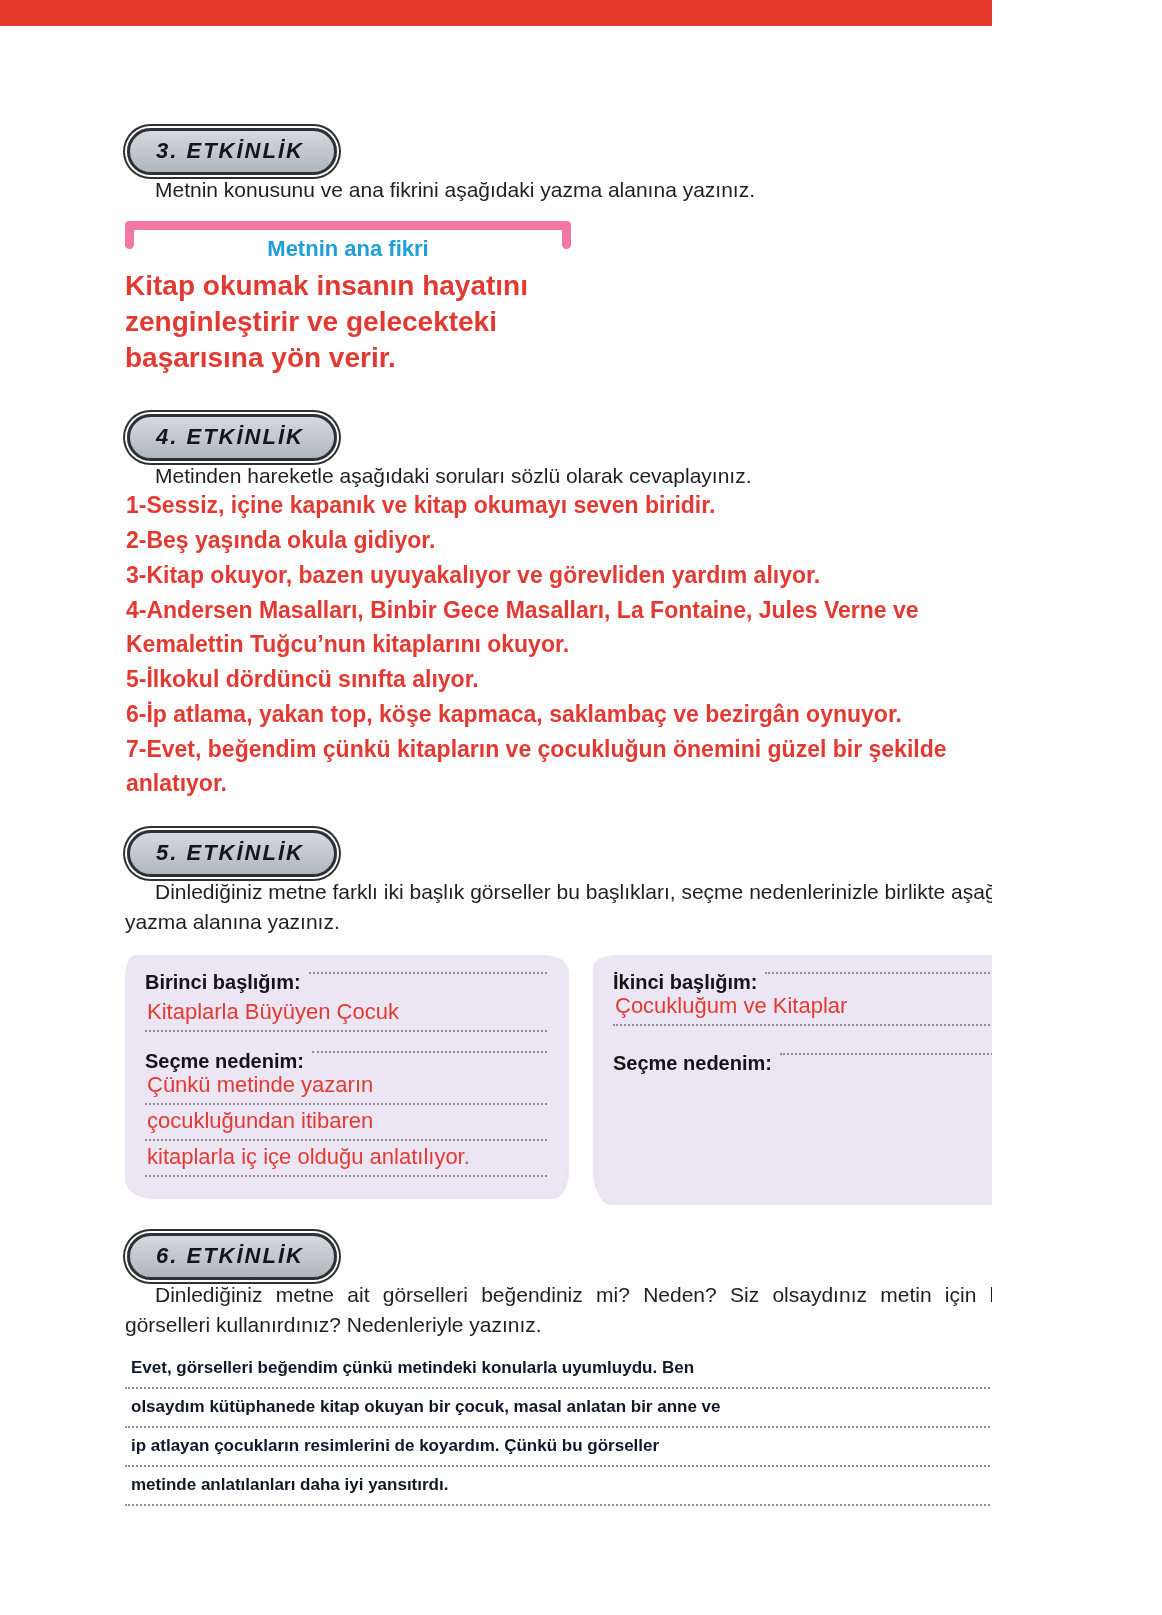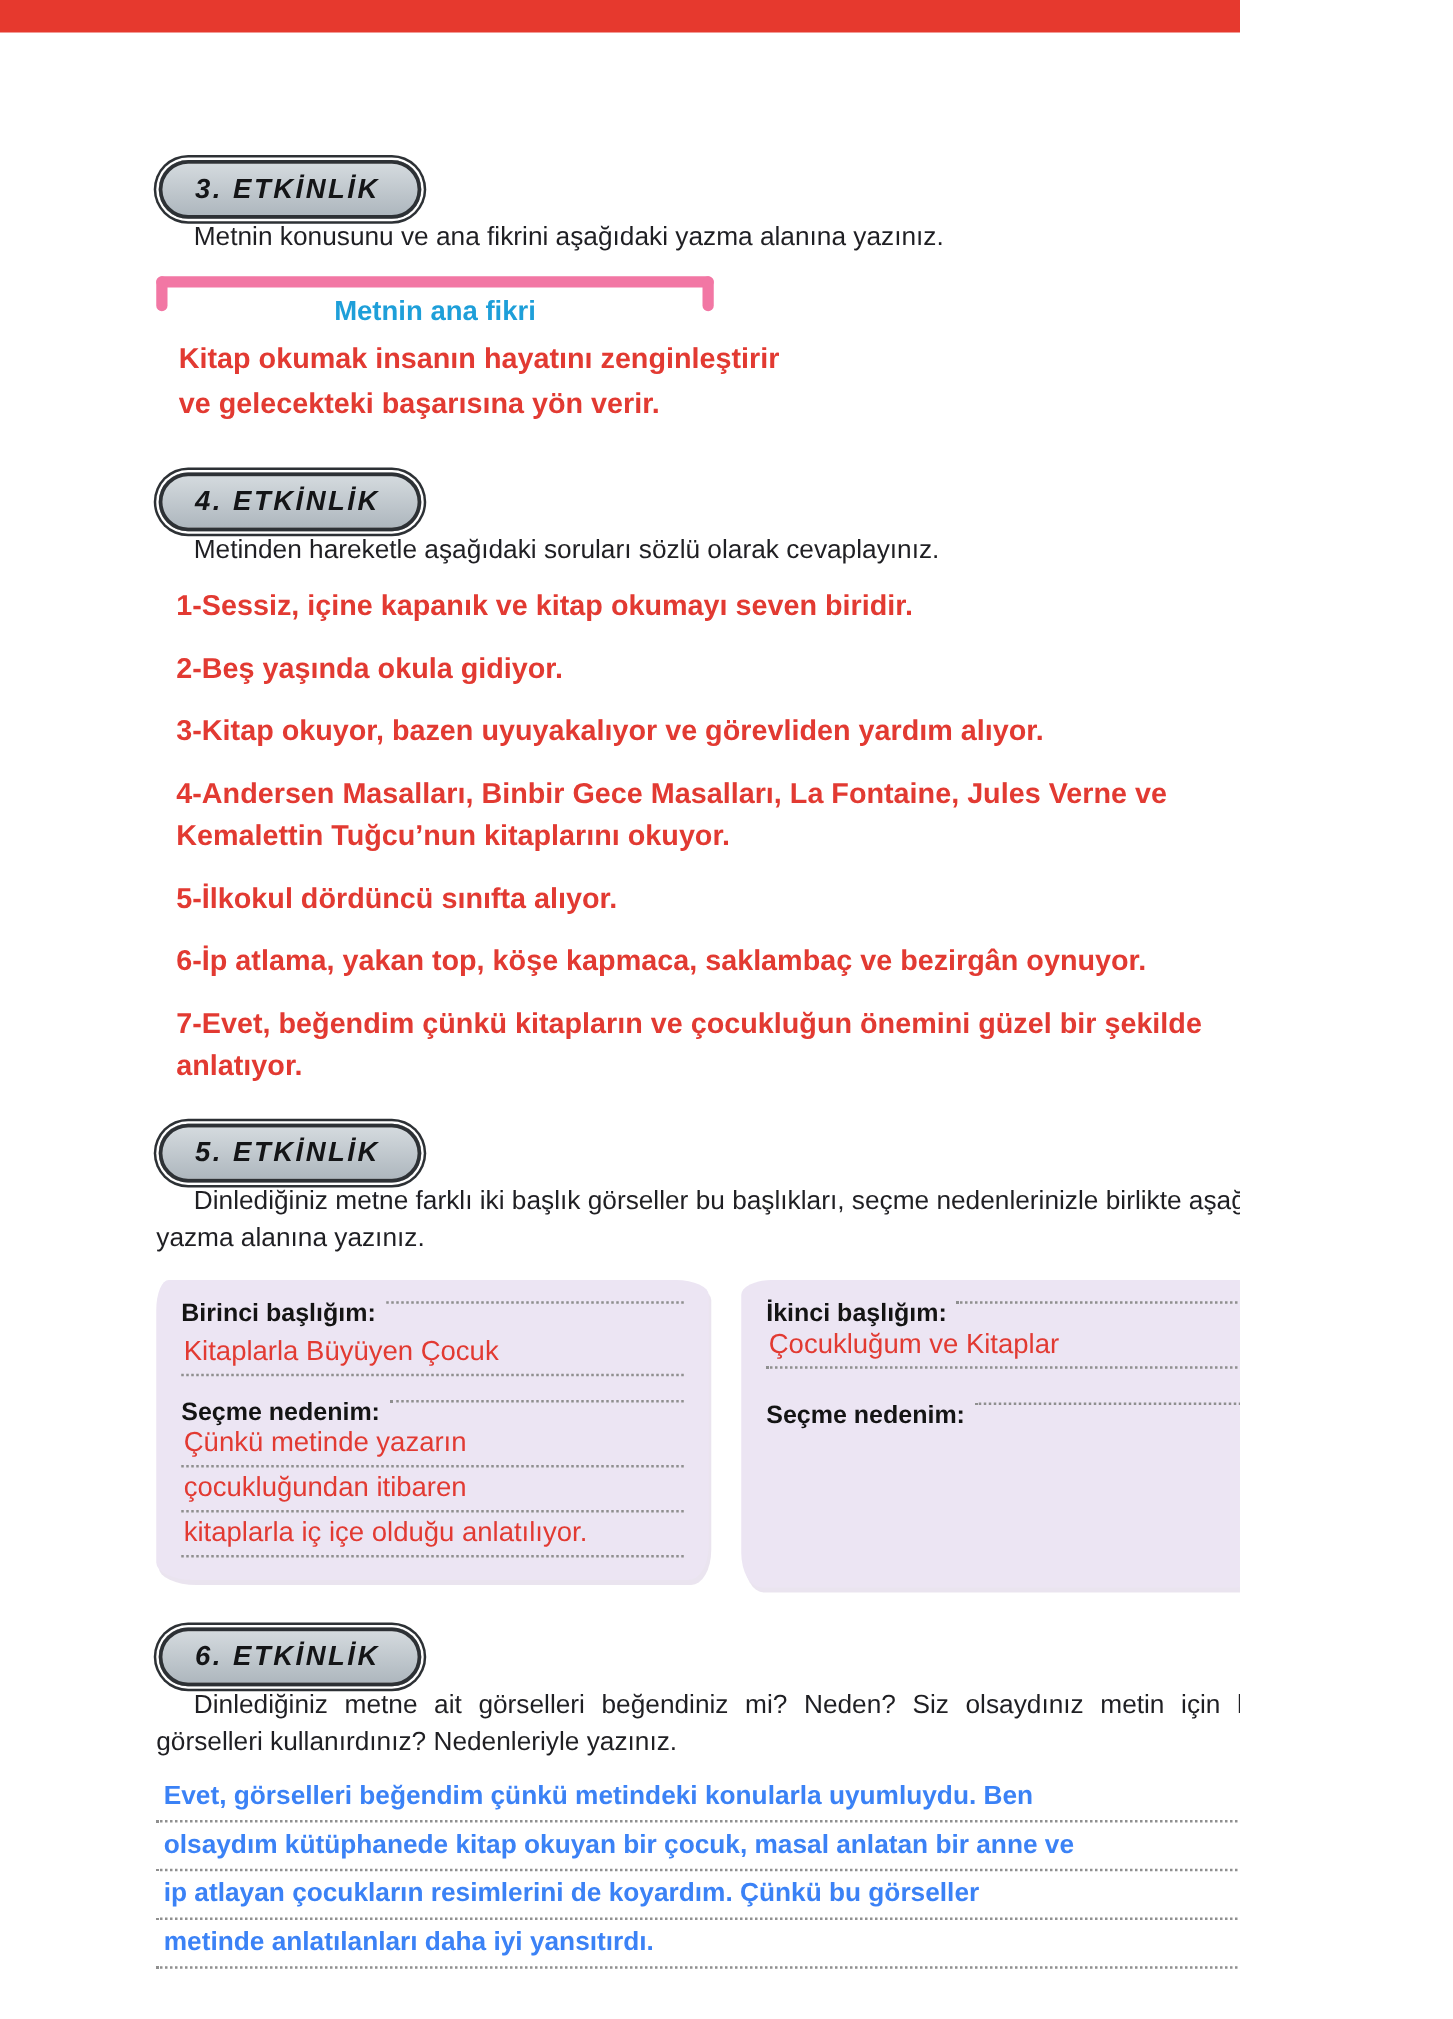--- a/index.html
+++ b/index.html
@@ -24,42 +24,42 @@
   .a3-left{width:404px;padding:0 0 0 16px;}
   .a3-right{width:446px;}
   .pink-top{position:absolute;top:0;left:0;right:0;height:9px;background:#f277a4;border-radius:6px;}
   .a3-left .pink-top{left:0;}
   .pink-side{position:absolute;left:0;top:4px;bottom:-4px;width:9px;background:#f277a4;border-radius:6px;}
   .ptick{position:absolute;top:0;width:9px;height:28px;background:#f277a4;border-radius:6px;}
   .ptick.l{left:0;} .ptick.r{right:0;}
   .a3-title{margin-top:15px;text-align:center;font-weight:bold;font-size:22px;color:#1e9fd9;}
   .a3-answer{margin-top:6px;font-weight:bold;color:#e23a32;}
   .a3-left .a3-answer{width:345px;font-size:24px;line-height:34px;}
-  .a3-right .a3-answer{width:505px;font-size:23px;line-height:36px;margin-left:18px;}
+  .a3-right .a3-answer{width:505px;font-size:28px;line-height:36px;}
 
   
   .a4-answers{margin-top:-4px;}
-  .a4-answers p{margin:16px;font-weight:bold;font-size:23px;line-height:34px;color:#e23a32;}
+  .a4-answers p{margin:1px;font-weight:bold;font-size:23px;line-height:34px;color:#e23a32;}
 
   
   .a5-row{display:flex;gap:26px;margin-top:18px;align-items:flex-start;}
   .note-box{background:#ece5f3;padding:16px 20px 18px 20px;
             box-shadow:2px 4px 0 rgba(178,158,198,0.28);}
   .note-left{width:402px;border-radius:10px 26px 16px 30px / 24px 12px 28px 14px;min-height:198px;}
   .note-right{width:384px;border-radius:24px 12px 30px 16px / 12px 26px 14px 28px;min-height:212px;}
   .fieldrow{display:flex;align-items:flex-start;}
   .flabel{font-weight:bold;font-size:20px;color:#141414;white-space:nowrap;}
   .fdots{flex:1;border-bottom:2px dotted #8f8f8f;margin:0 0 4px 8px;height:1px;}
   .red-line{font-weight:normal;font-size:22px;line-height:28px;color:#e23a32;
             border-bottom:2px dotted #8f8f8f;padding:2px 0 4px 2px;white-space:nowrap;}
   .mt18{margin-top:18px;} .mt26{margin-top:26px;} .mt2{margin-top:2px;} .mtneg{margin-top:-4px;}
 
   
   .a6-answers{margin-top:10px;}
-  .a6-answers .rule-line{font-weight:bold;font-size:21px;line-height:30px;color:#3b82f6;
+  .a6-answers .rule-line{font-weight:bold;font-size:17px;line-height:30px;color:#0f172a;
             border-bottom:2px dotted #8f8f8f;padding:3px 0 4px 6px;white-space:nowrap;}
 
   .page-num{margin-top:26px;text-align:right;font-size:24px;color:#404040;}
   .sec-a3{margin-top:102px;}
   .sec-a4{margin-top:38px;}
   .sec-a5{margin-top:30px;}
   .sec-a6{margin-top:32px;}
   .instr-gap{margin-top:24px;}
   .instr-gap4{margin-top:26px;}
 </style>

